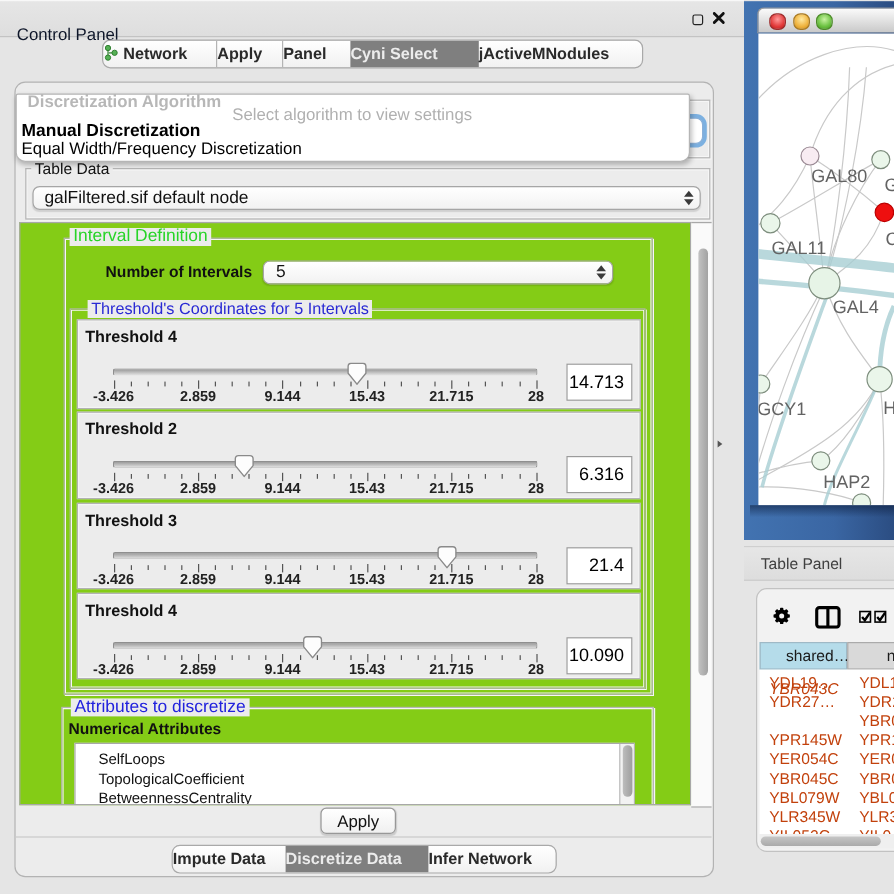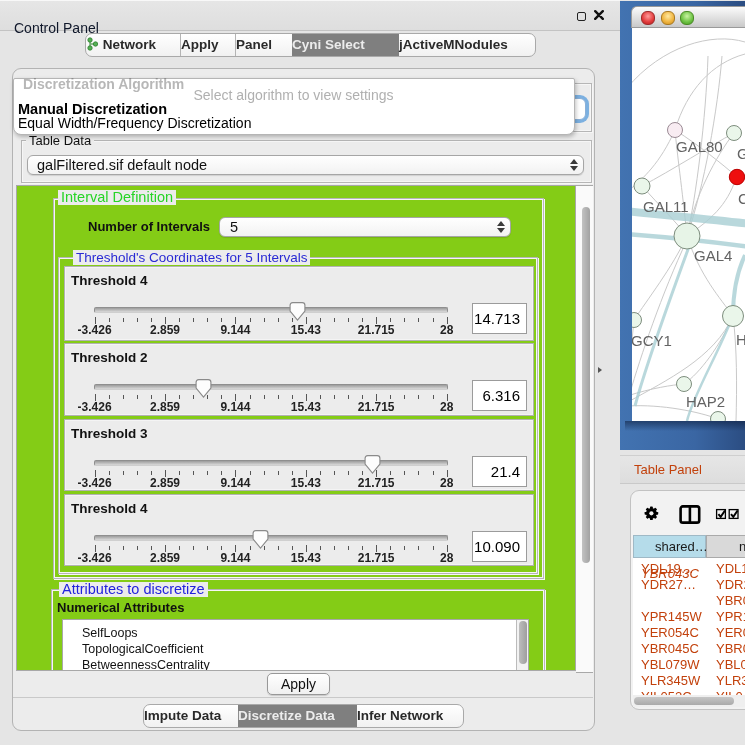--- a/index.html
+++ b/index.html
@@ -336,21 +336,21 @@
         <text x="104" y="317">H</text>
         <text x="-1" y="318">GCY1</text>
         <text x="54" y="379">HAP2</text>
       </g>
     </svg>
   </div>
 
   <div class="abs" style="left:625px;top:421px;width:120px;height:10px;background:linear-gradient(rgba(10,25,55,0.55),rgba(10,25,55,0));"></div>
 
   <div class="abs" style="left:620px;top:455px;width:125px;height:27px;background:linear-gradient(#e6e6e6,#dddddd);border-top:1px solid #cfcfcf;border-bottom:1px solid #c9c9c9;"></div>
-  <div class="abs" style="left:634px;top:462px;font-size:13px;color:#c2410c;">Table Panel</div>
+  <div class="abs" style="left:634px;top:462px;font-size:13px;color:#404040;">Table Panel</div>
 
   <div class="abs" style="left:630px;top:490px;width:130px;height:218px;background:#f2f2f2;border:1px solid #c2c2c2;border-radius:9px;"></div>
 
   <div class="abs" style="left:644px;top:505px;">
     <svg width="105" height="19" viewBox="0 0 105 19">
       <g fill="#000">
         <circle cx="7.4" cy="8.3" r="5.4"></circle>
         <g>
           <rect x="6" y="1.5" width="2.8" height="13.6" rx="0.7"></rect>
           <rect x="6" y="1.5" width="2.8" height="13.6" rx="0.7" transform="rotate(45 7.4 8.3)"></rect>

